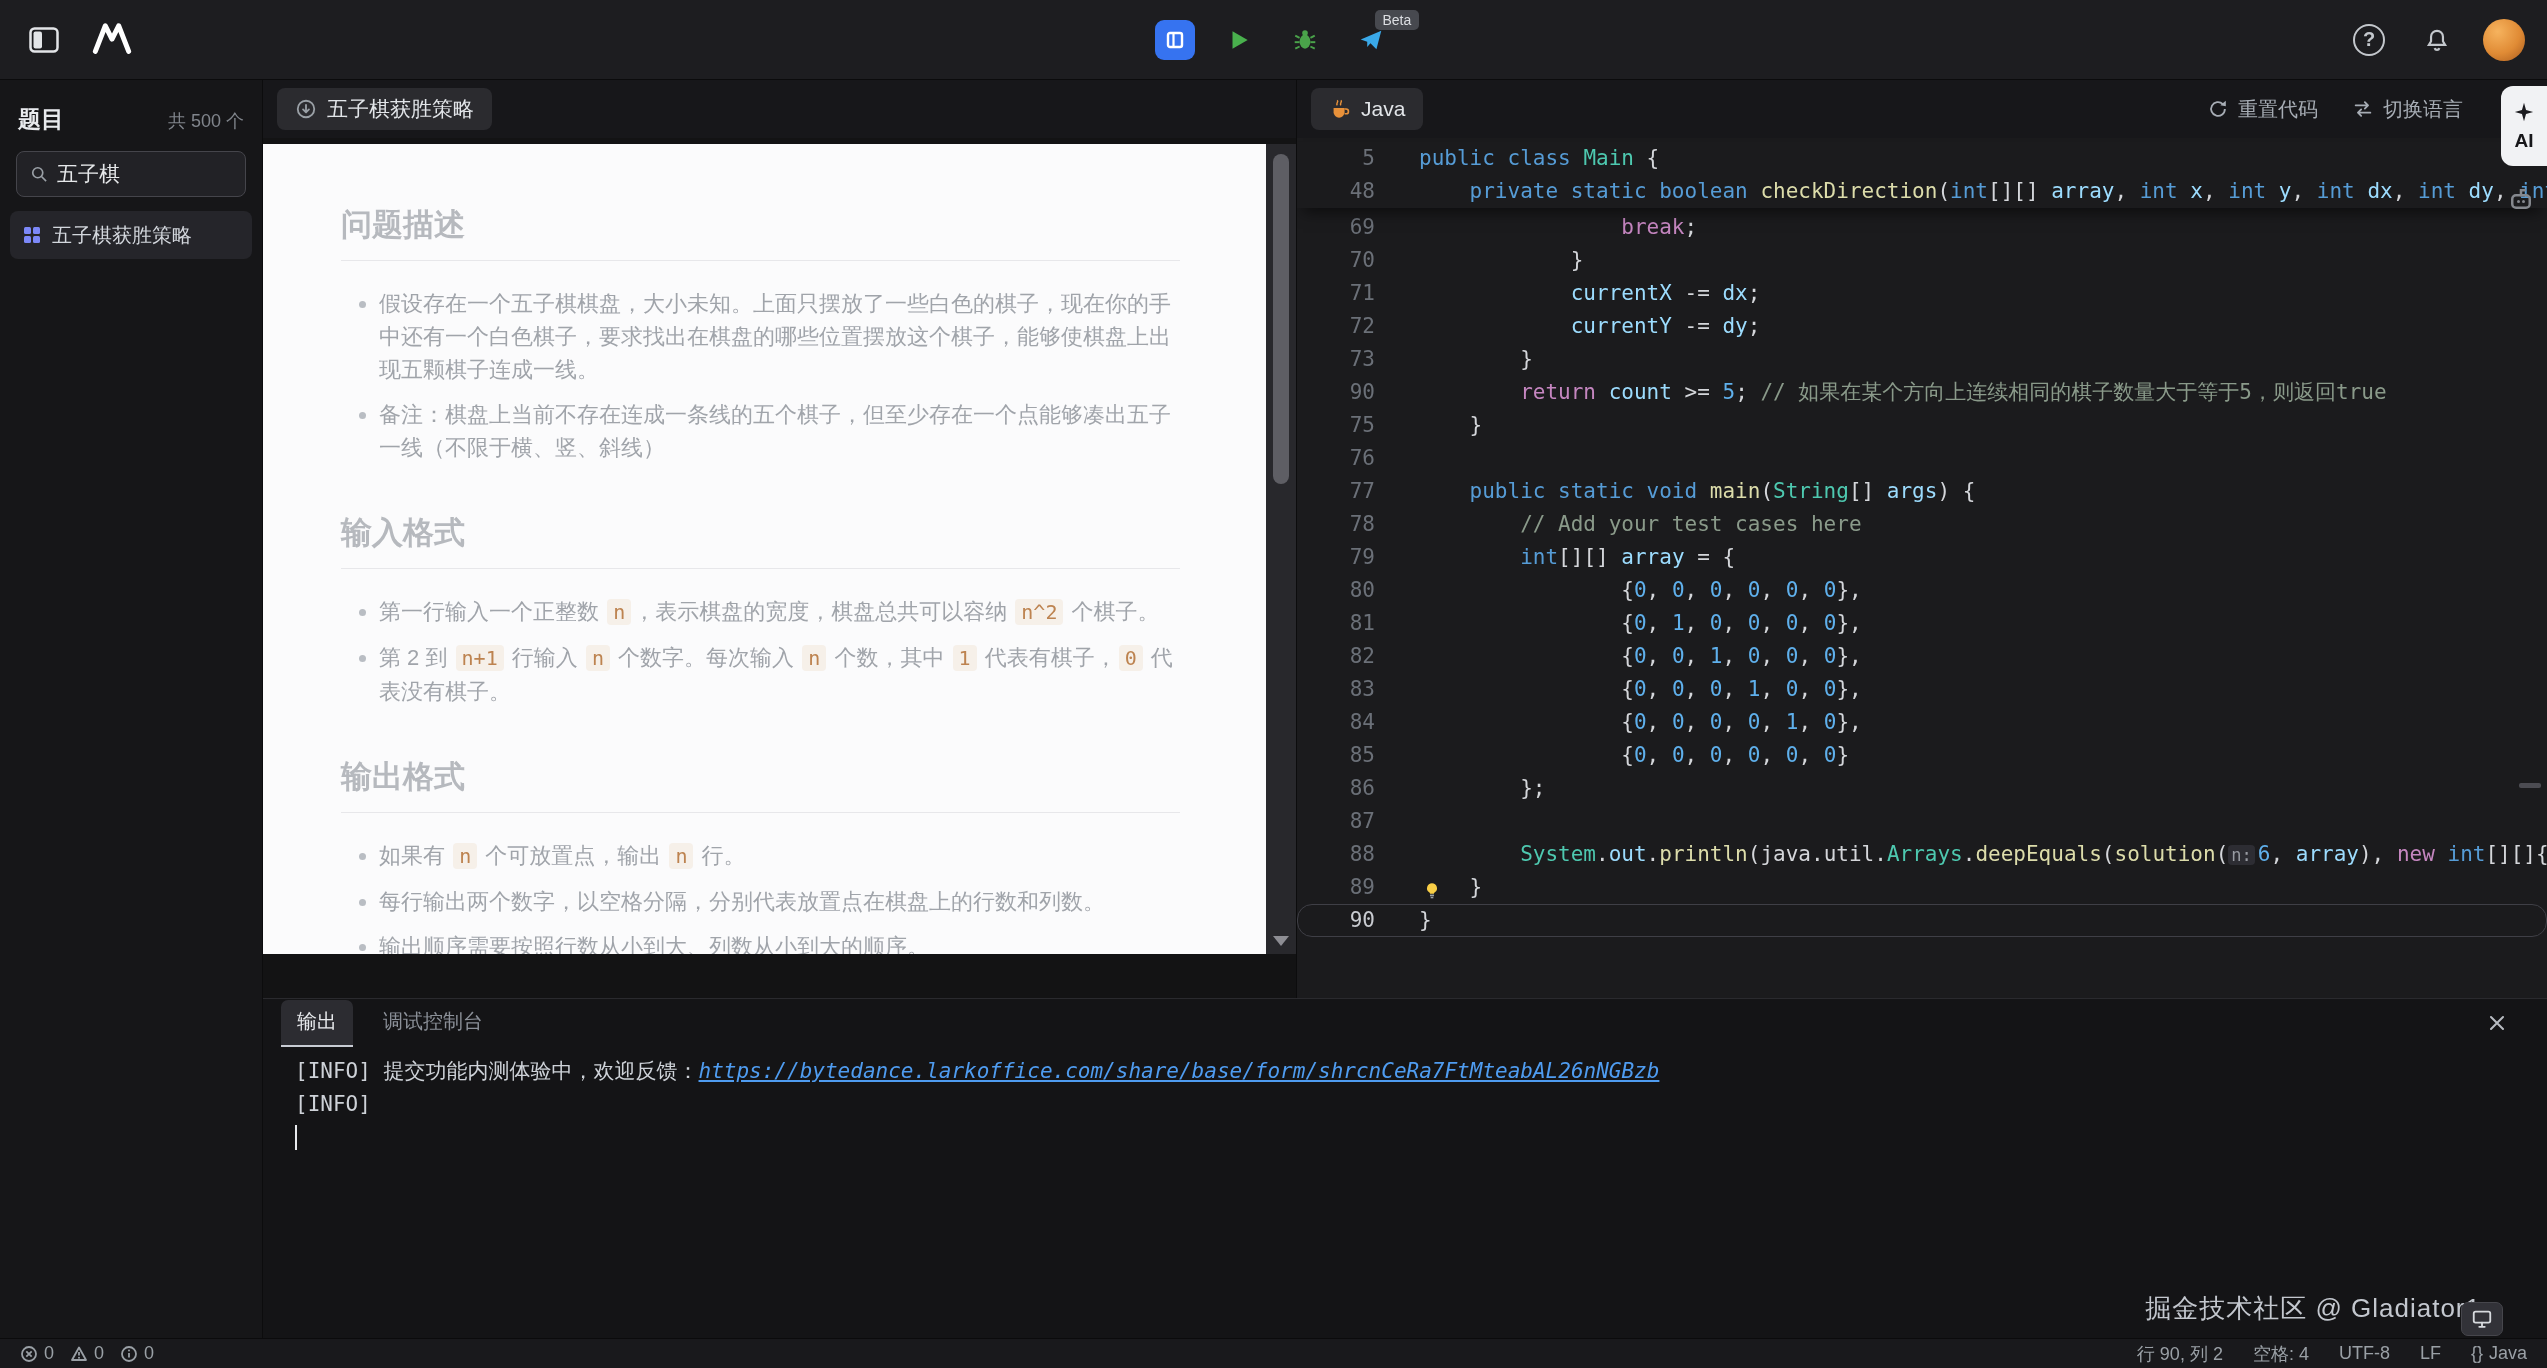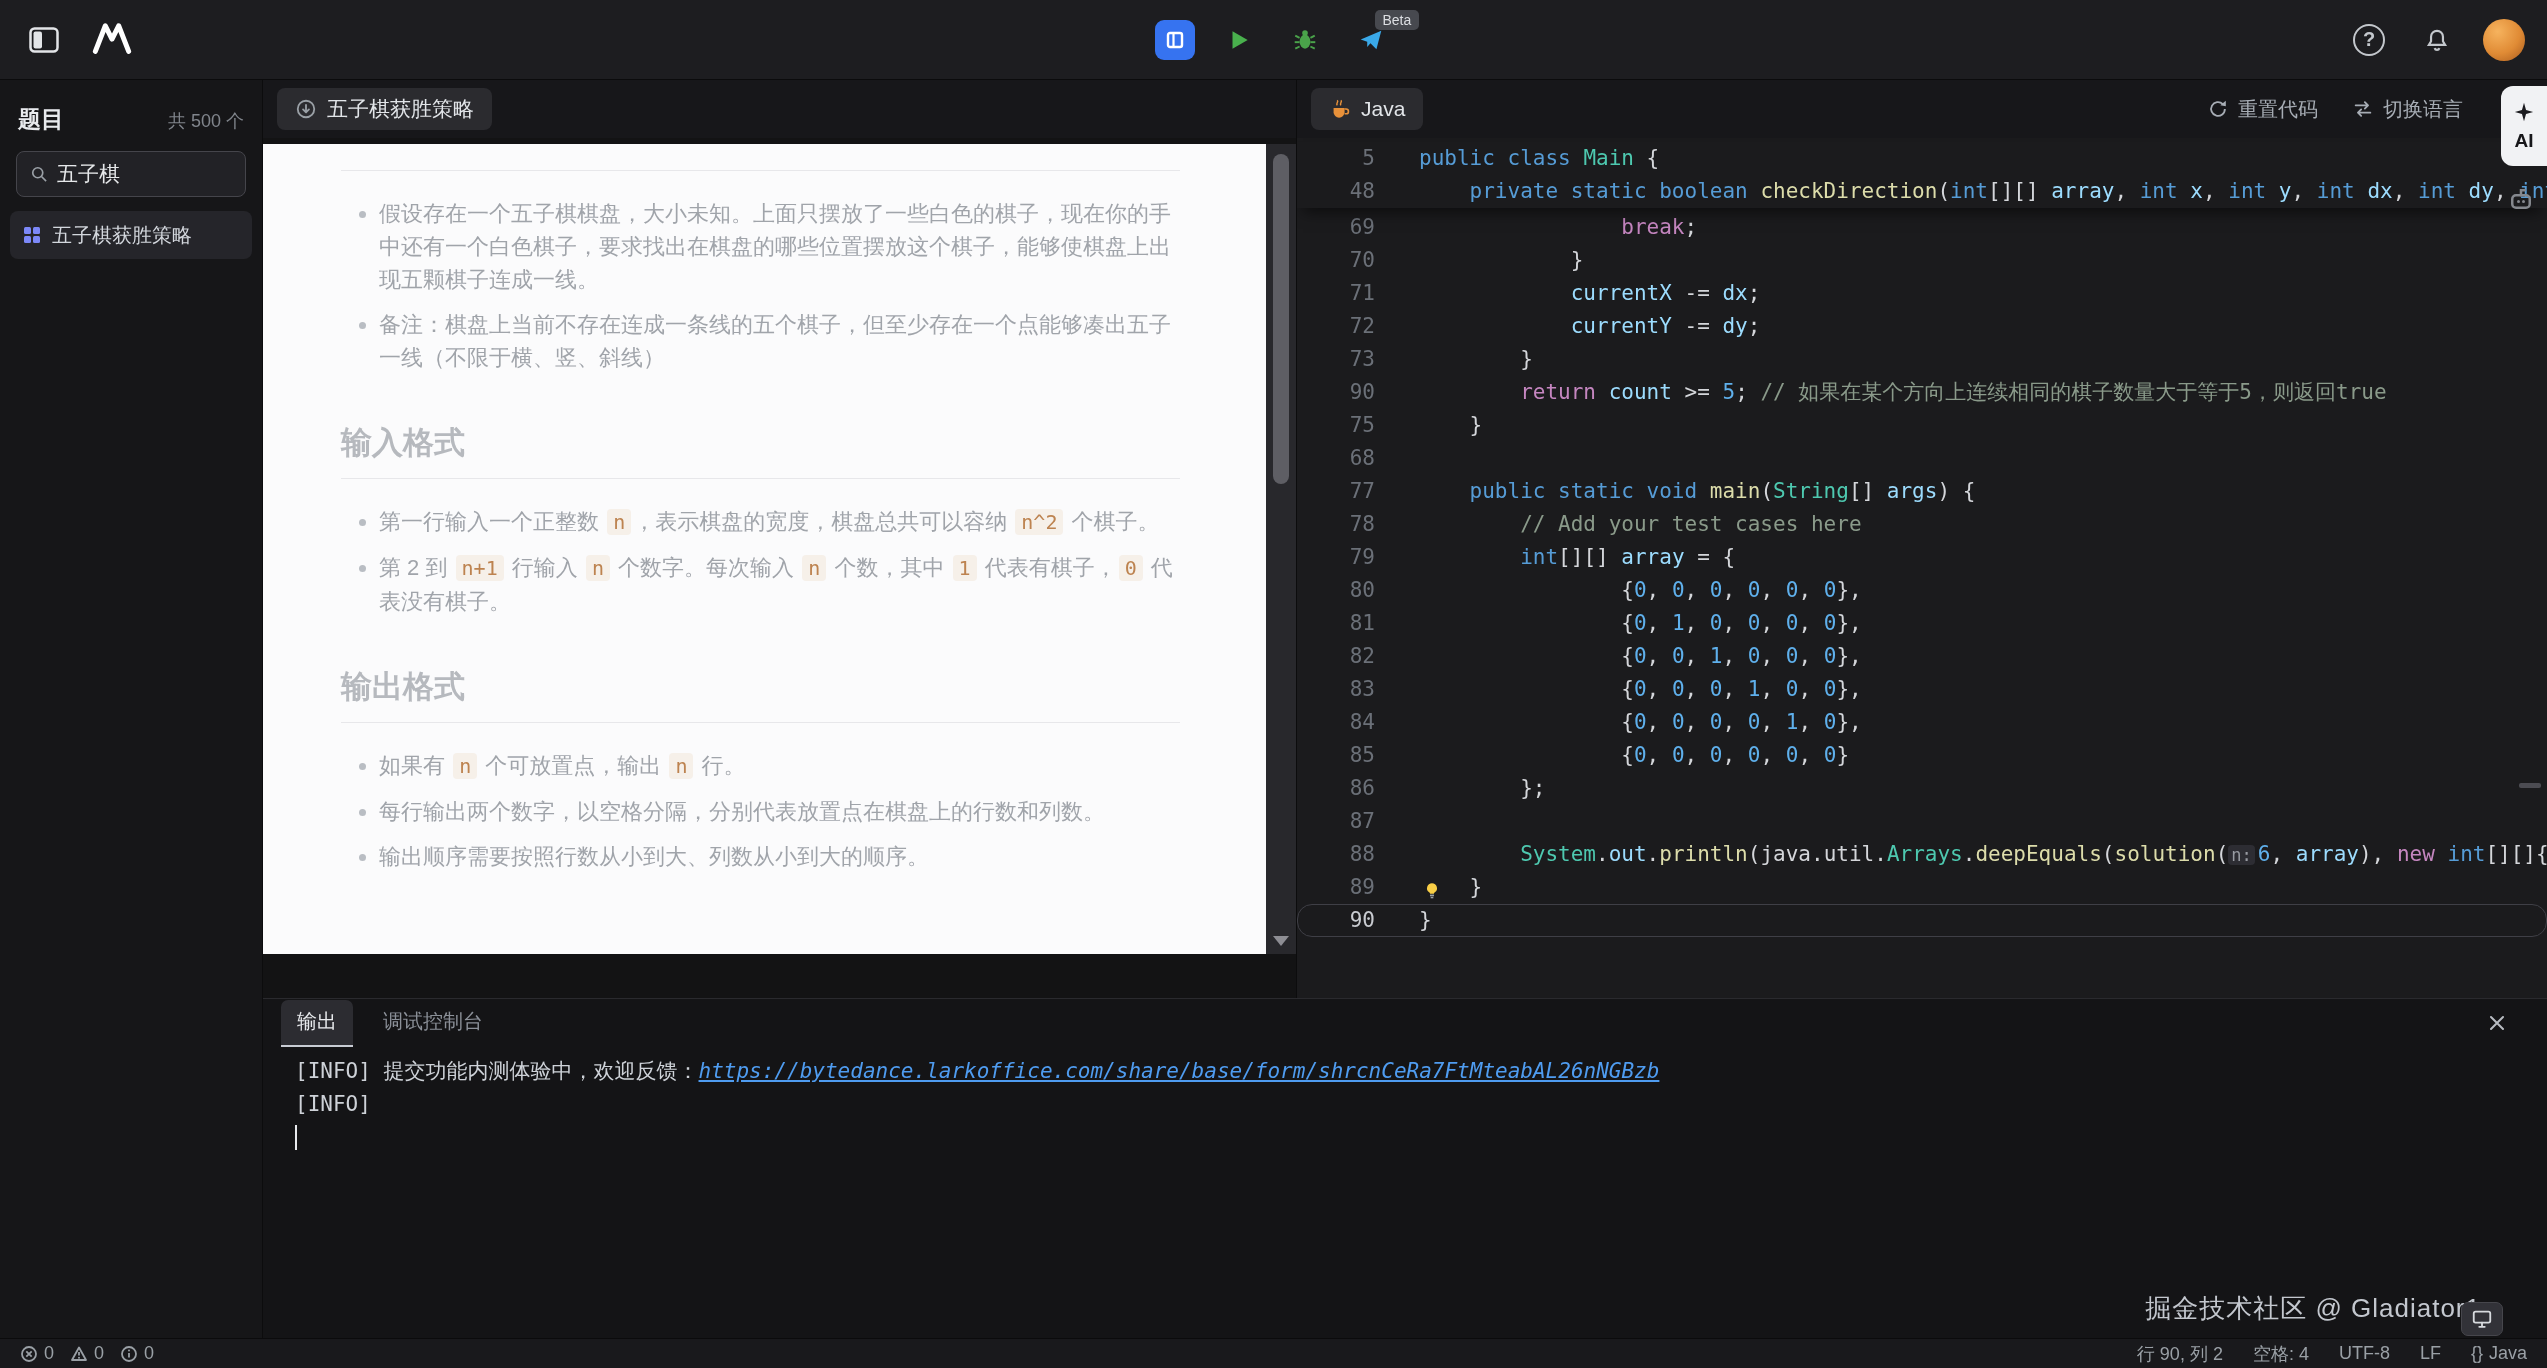--- a/index.html
+++ b/index.html
@@ -232,20 +232,21 @@
               <svg width="22" height="22" viewBox="0 0 24 24">
                 <circle cx="12" cy="12" r="9" fill="none" stroke="#9aa0a6" stroke-width="2"></circle>
                 <path d="M12 7.5 v8 M8.8 12.5 L12 15.8 L15.2 12.5" fill="none" stroke="#9aa0a6" stroke-width="2" stroke-linecap="round" stroke-linejoin="round"></path>
               </svg>
               <span>五子棋获胜策略</span>
             </div>
           </div>
           <div class="problem-wrap">
             <div class="problem-page">
                 <section class="psection">
+                  <h2>问题描述</h2>
                   <div class="prule"></div>
                   <ul>
                     <li>假设存在一个五子棋棋盘，大小未知。上面只摆放了一些白色的棋子，现在你的手中还有一个白色棋子，要求找出在棋盘的哪些位置摆放这个棋子，能够使棋盘上出现五颗棋子连成一线。</li>
                     <li>备注：棋盘上当前不存在连成一条线的五个棋子，但至少存在一个点能够凑出五子一线（不限于横、竖、斜线）</li>
                   </ul>
                 </section>
                 <section class="psection">
                   <h2>输入格式</h2>
                   <div class="prule"></div>
                   <ul>
@@ -303,21 +304,21 @@
                 <div class="code-row"><div class="gutter">48</div><div class="code-text">    <span class="tk-ty">private static boolean </span><span class="tk-fn">checkDirection</span><span class="tk-d">(</span><span class="tk-ty">int</span><span class="tk-d">[][] </span><span class="tk-var">array</span><span class="tk-d">, </span><span class="tk-ty">int</span><span class="tk-d"> </span><span class="tk-var">x</span><span class="tk-d">, </span><span class="tk-ty">int</span><span class="tk-d"> </span><span class="tk-var">y</span><span class="tk-d">, </span><span class="tk-ty">int</span><span class="tk-d"> </span><span class="tk-var">dx</span><span class="tk-d">, </span><span class="tk-ty">int</span><span class="tk-d"> </span><span class="tk-var">dy</span><span class="tk-d">, </span><span class="tk-ty">int</span></div></div>
               </div>
             <div id="code-lines">
                 <div class="code-row"><div class="gutter">69</div><div class="code-text">                <span class="tk-kw">break</span><span class="tk-d">;</span></div></div>
                 <div class="code-row"><div class="gutter">70</div><div class="code-text">            <span class="tk-d">}</span></div></div>
                 <div class="code-row"><div class="gutter">71</div><div class="code-text">            <span class="tk-var">currentX</span><span class="tk-d"> -= </span><span class="tk-var">dx</span><span class="tk-d">;</span></div></div>
                 <div class="code-row"><div class="gutter">72</div><div class="code-text">            <span class="tk-var">currentY</span><span class="tk-d"> -= </span><span class="tk-var">dy</span><span class="tk-d">;</span></div></div>
                 <div class="code-row"><div class="gutter">73</div><div class="code-text">        <span class="tk-d">}</span></div></div>
                 <div class="code-row"><div class="gutter">90</div><div class="code-text">        <span class="tk-kw">return</span><span class="tk-d"> </span><span class="tk-var">count</span><span class="tk-d"> &gt;= </span><span class="tk-num">5</span><span class="tk-d">; </span><span class="tk-cm">// 如果在某个方向上连续相同的棋子数量大于等于5，则返回true</span></div></div>
                 <div class="code-row"><div class="gutter">75</div><div class="code-text">    <span class="tk-d">}</span></div></div>
-                <div class="code-row"><div class="gutter">68</div><div class="code-text"></div></div>
+                <div class="code-row"><div class="gutter">76</div><div class="code-text"></div></div>
                 <div class="code-row"><div class="gutter">77</div><div class="code-text">    <span class="tk-ty">public static void </span><span class="tk-fn">main</span><span class="tk-d">(</span><span class="tk-cls">String</span><span class="tk-d">[] </span><span class="tk-var">args</span><span class="tk-d">) {</span></div></div>
                 <div class="code-row"><div class="gutter">78</div><div class="code-text">        <span class="tk-cm">// Add your test cases here</span></div></div>
                 <div class="code-row"><div class="gutter">79</div><div class="code-text">        <span class="tk-ty">int</span><span class="tk-d">[][] </span><span class="tk-var">array</span><span class="tk-d"> = {</span></div></div>
                 <div class="code-row"><div class="gutter">80</div><div class="code-text">                <span class="tk-d">{</span><span class="tk-num">0</span><span class="tk-d">, </span><span class="tk-num">0</span><span class="tk-d">, </span><span class="tk-num">0</span><span class="tk-d">, </span><span class="tk-num">0</span><span class="tk-d">, </span><span class="tk-num">0</span><span class="tk-d">, </span><span class="tk-num">0</span><span class="tk-d">},</span></div></div>
                 <div class="code-row"><div class="gutter">81</div><div class="code-text">                <span class="tk-d">{</span><span class="tk-num">0</span><span class="tk-d">, </span><span class="tk-num">1</span><span class="tk-d">, </span><span class="tk-num">0</span><span class="tk-d">, </span><span class="tk-num">0</span><span class="tk-d">, </span><span class="tk-num">0</span><span class="tk-d">, </span><span class="tk-num">0</span><span class="tk-d">},</span></div></div>
                 <div class="code-row"><div class="gutter">82</div><div class="code-text">                <span class="tk-d">{</span><span class="tk-num">0</span><span class="tk-d">, </span><span class="tk-num">0</span><span class="tk-d">, </span><span class="tk-num">1</span><span class="tk-d">, </span><span class="tk-num">0</span><span class="tk-d">, </span><span class="tk-num">0</span><span class="tk-d">, </span><span class="tk-num">0</span><span class="tk-d">},</span></div></div>
                 <div class="code-row"><div class="gutter">83</div><div class="code-text">                <span class="tk-d">{</span><span class="tk-num">0</span><span class="tk-d">, </span><span class="tk-num">0</span><span class="tk-d">, </span><span class="tk-num">0</span><span class="tk-d">, </span><span class="tk-num">1</span><span class="tk-d">, </span><span class="tk-num">0</span><span class="tk-d">, </span><span class="tk-num">0</span><span class="tk-d">},</span></div></div>
                 <div class="code-row"><div class="gutter">84</div><div class="code-text">                <span class="tk-d">{</span><span class="tk-num">0</span><span class="tk-d">, </span><span class="tk-num">0</span><span class="tk-d">, </span><span class="tk-num">0</span><span class="tk-d">, </span><span class="tk-num">0</span><span class="tk-d">, </span><span class="tk-num">1</span><span class="tk-d">, </span><span class="tk-num">0</span><span class="tk-d">},</span></div></div>
                 <div class="code-row"><div class="gutter">85</div><div class="code-text">                <span class="tk-d">{</span><span class="tk-num">0</span><span class="tk-d">, </span><span class="tk-num">0</span><span class="tk-d">, </span><span class="tk-num">0</span><span class="tk-d">, </span><span class="tk-num">0</span><span class="tk-d">, </span><span class="tk-num">0</span><span class="tk-d">, </span><span class="tk-num">0</span><span class="tk-d">}</span></div></div>
                 <div class="code-row"><div class="gutter">86</div><div class="code-text">        <span class="tk-d">};</span></div></div>

